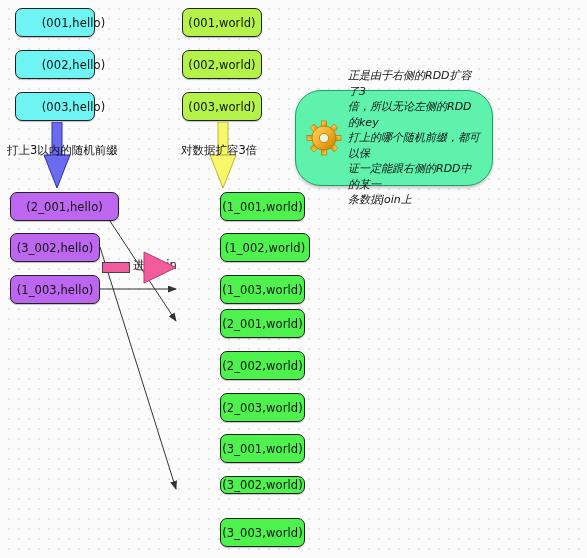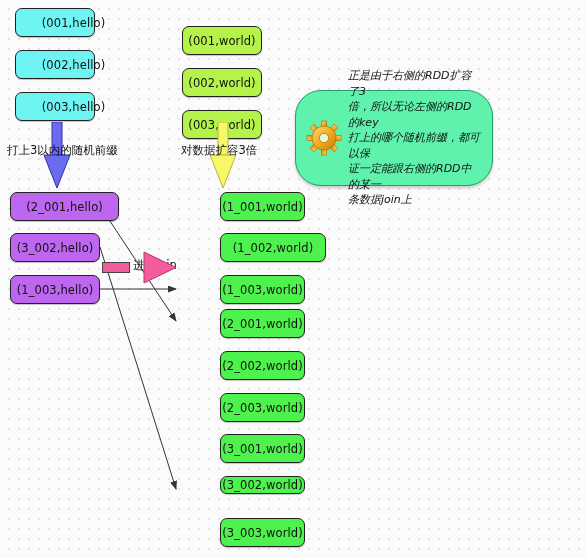--- a/index.html
+++ b/index.html
@@ -42,21 +42,21 @@
     display: flex;
     align-items: center;
     justify-content: center;
     font-size: 11.5px;
     color: #111;
     letter-spacing: 0.1px;
     white-space: nowrap;
     box-shadow: 0 1px 1px rgba(0,0,0,0.22);
   }
   .node.cyan   { background: #6ff4f4; padding-left: 37px; }
-  .node.lime   { background: #b5f24a; margin-top: 18px; }
+  .node.lime   { background: #b5f24a; }
   .node.purple { background: #bd66ef; }
   .node.green  { background: #4df24d; margin-left: 40px; }
 
   .flow-label {
     position: absolute;
     font-size: 11.5px;
     color: #111;
     white-space: nowrap;
   }
 
@@ -141,21 +141,21 @@
     <rect x="10" y="0" width="10" height="33" fill="#f7f76a" stroke="#b8b83a" stroke-width="1"></rect>
     <polygon points="2,33 28,33 15,66" fill="#f7f76a" stroke="#b8b83a" stroke-width="1"></polygon>
   </svg>
   <div class="flow-label" style="left:181px;top:143px;">对数据扩容3倍</div>
 
   <div class="node purple" style="left:10px;top:192px;width:109px;height:29px;">(2_001,hello)</div>
   <div class="node purple" style="left:10px;top:233px;width:90px;height:29px;">(3_002,hello)</div>
   <div class="node purple" style="left:10px;top:275px;width:90px;height:29px;">(1_003,hello)</div>
 
   <div class="node green" style="left:180px;top:192px;width:85px;height:29px;">(1_001,world)</div>
-  <div class="node green" style="left:180px;top:233px;width:106px;height:29px;">(1_002,world)</div>
+  <div class="node green" style="left:180px;top:233px;width:90px;height:29px;">(1_002,world)</div>
   <div class="node green" style="left:180px;top:275px;width:85px;height:29px;">(1_003,world)</div>
   <div class="node green" style="left:180px;top:309px;width:85px;height:29px;">(2_001,world)</div>
   <div class="node green" style="left:180px;top:351px;width:85px;height:29px;">(2_002,world)</div>
   <div class="node green" style="left:180px;top:393px;width:85px;height:29px;">(2_003,world)</div>
   <div class="node green" style="left:180px;top:434px;width:85px;height:29px;">(3_001,world)</div>
   <div class="node green" style="left:180px;top:476px;width:85px;height:18px;">(3_002,world)</div>
   <div class="node green" style="left:180px;top:518px;width:85px;height:29px;">(3_003,world)</div>
 
   <div class="legend-swatch" style="left:102px;top:262px;width:28px;height:11px;"></div>
   <div class="join-label" style="left:133px;top:258px;">进行join</div>

